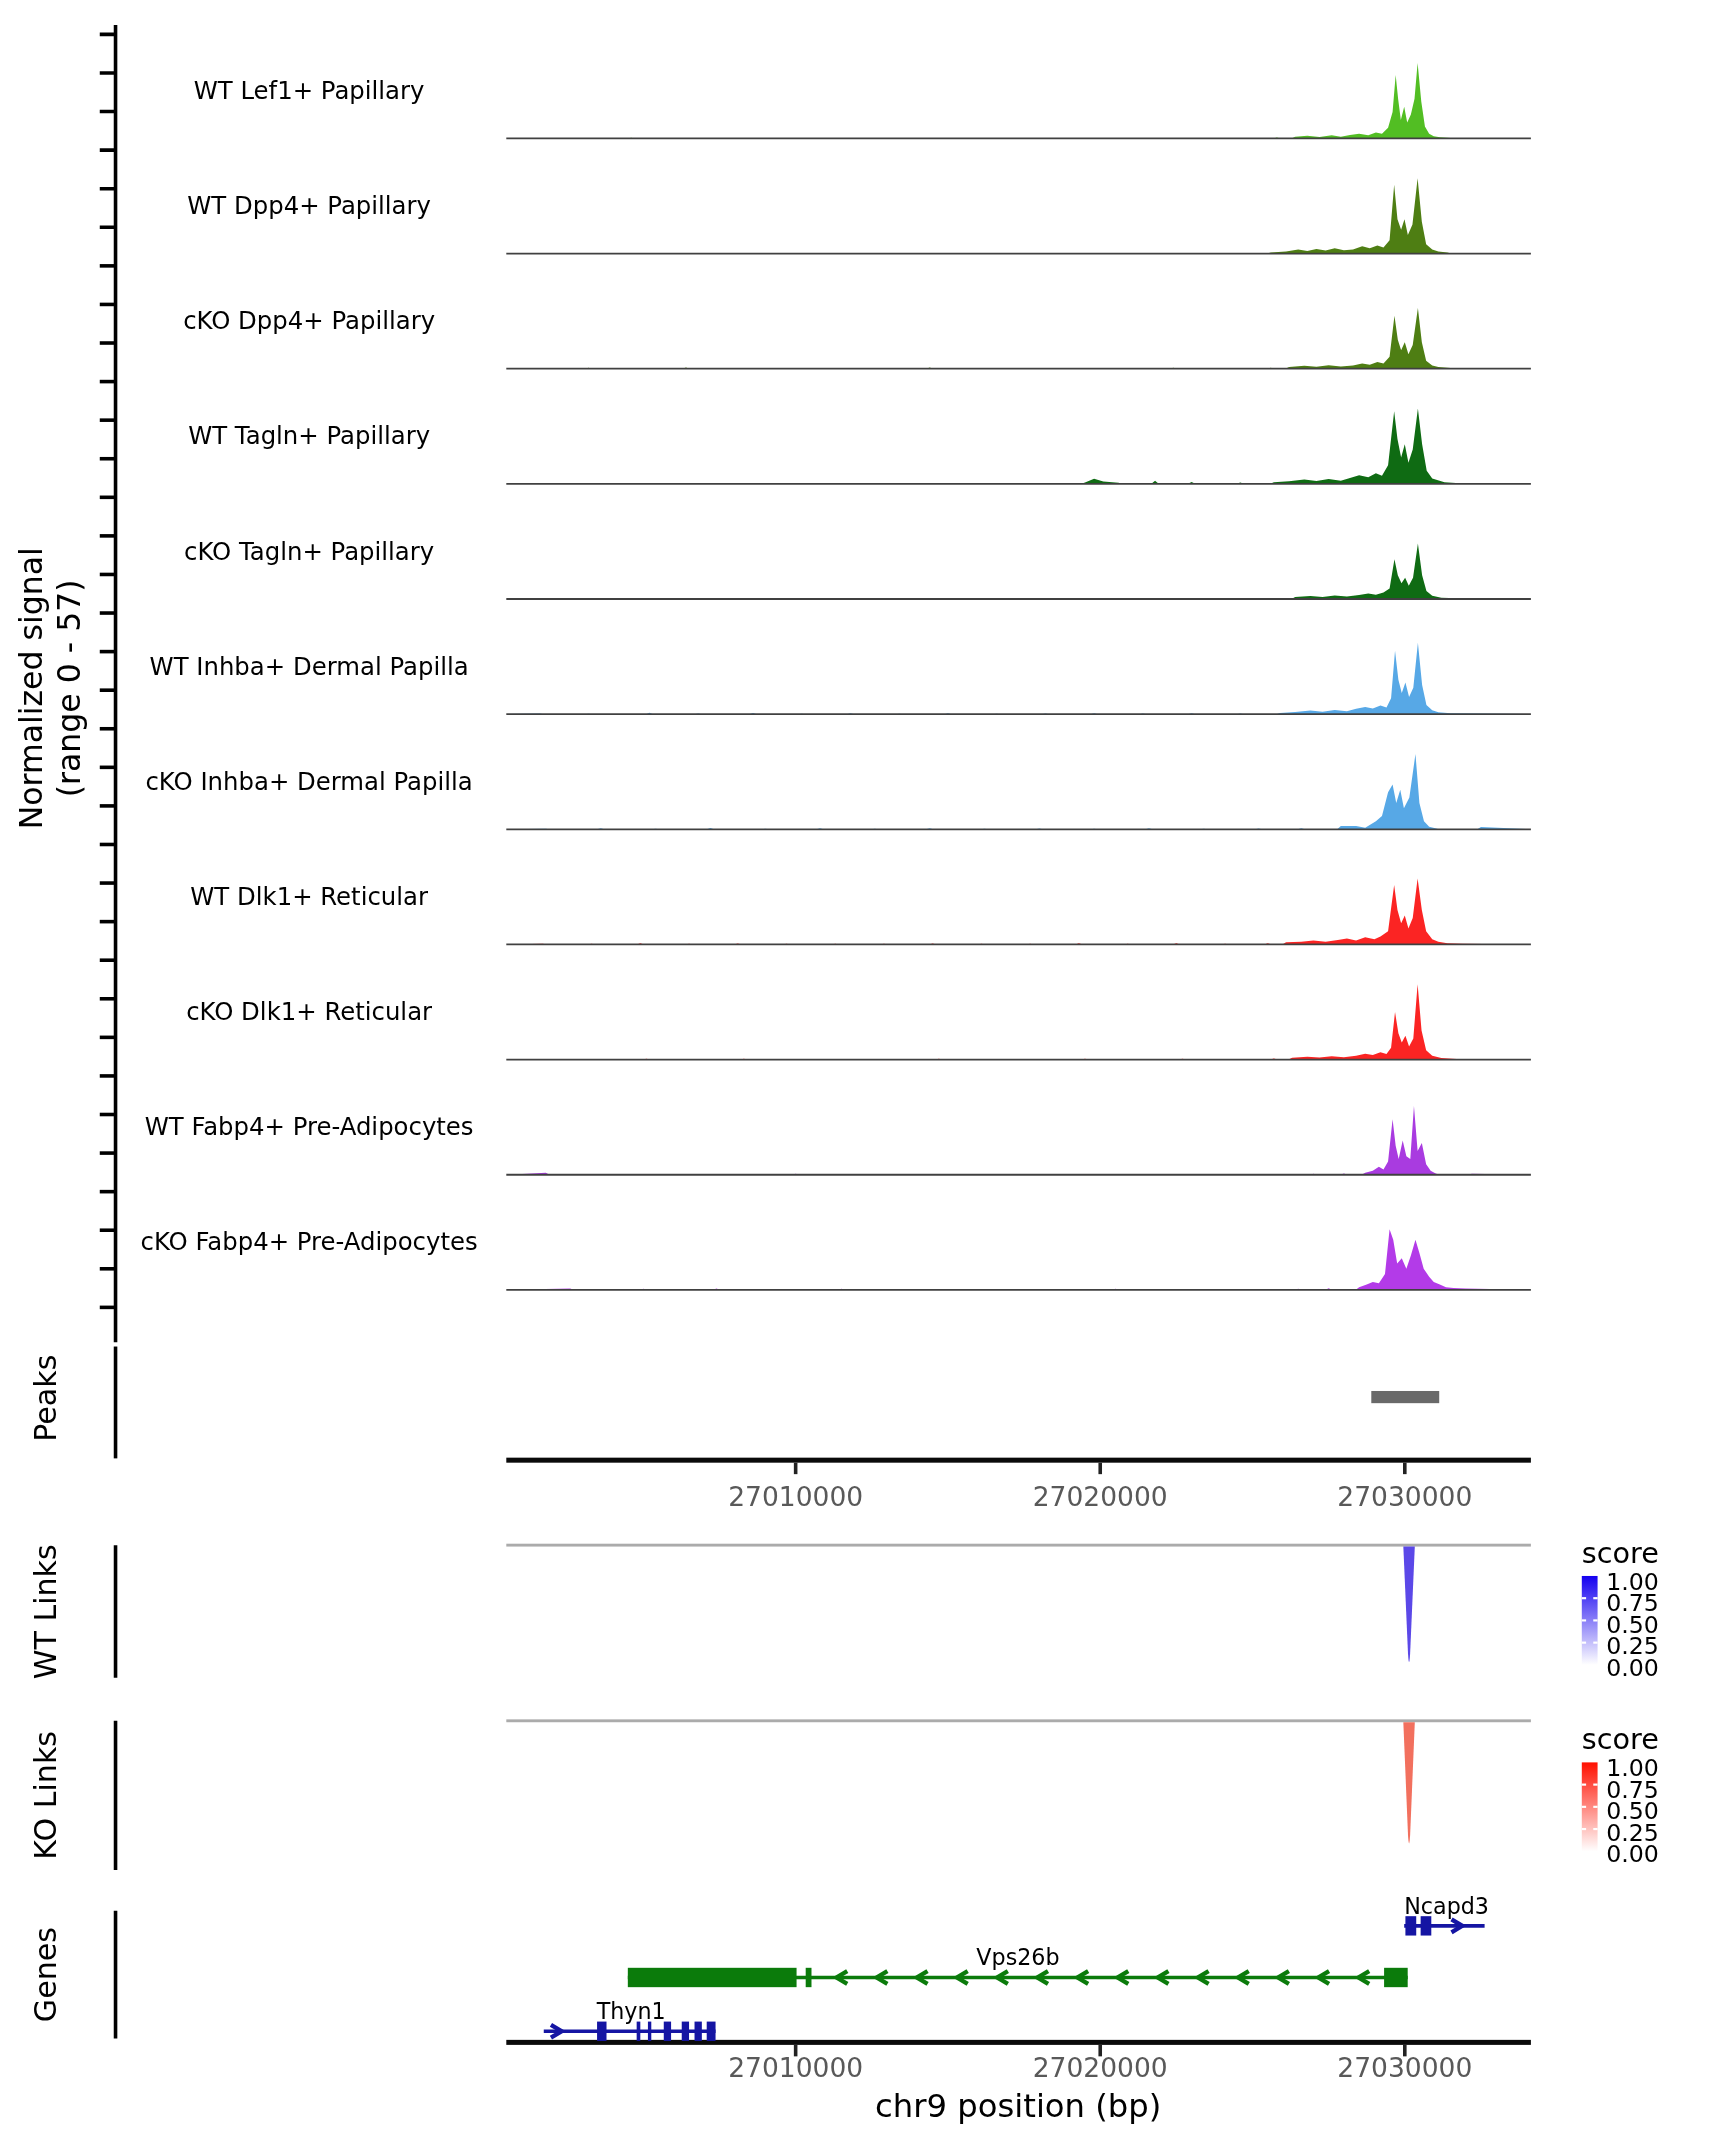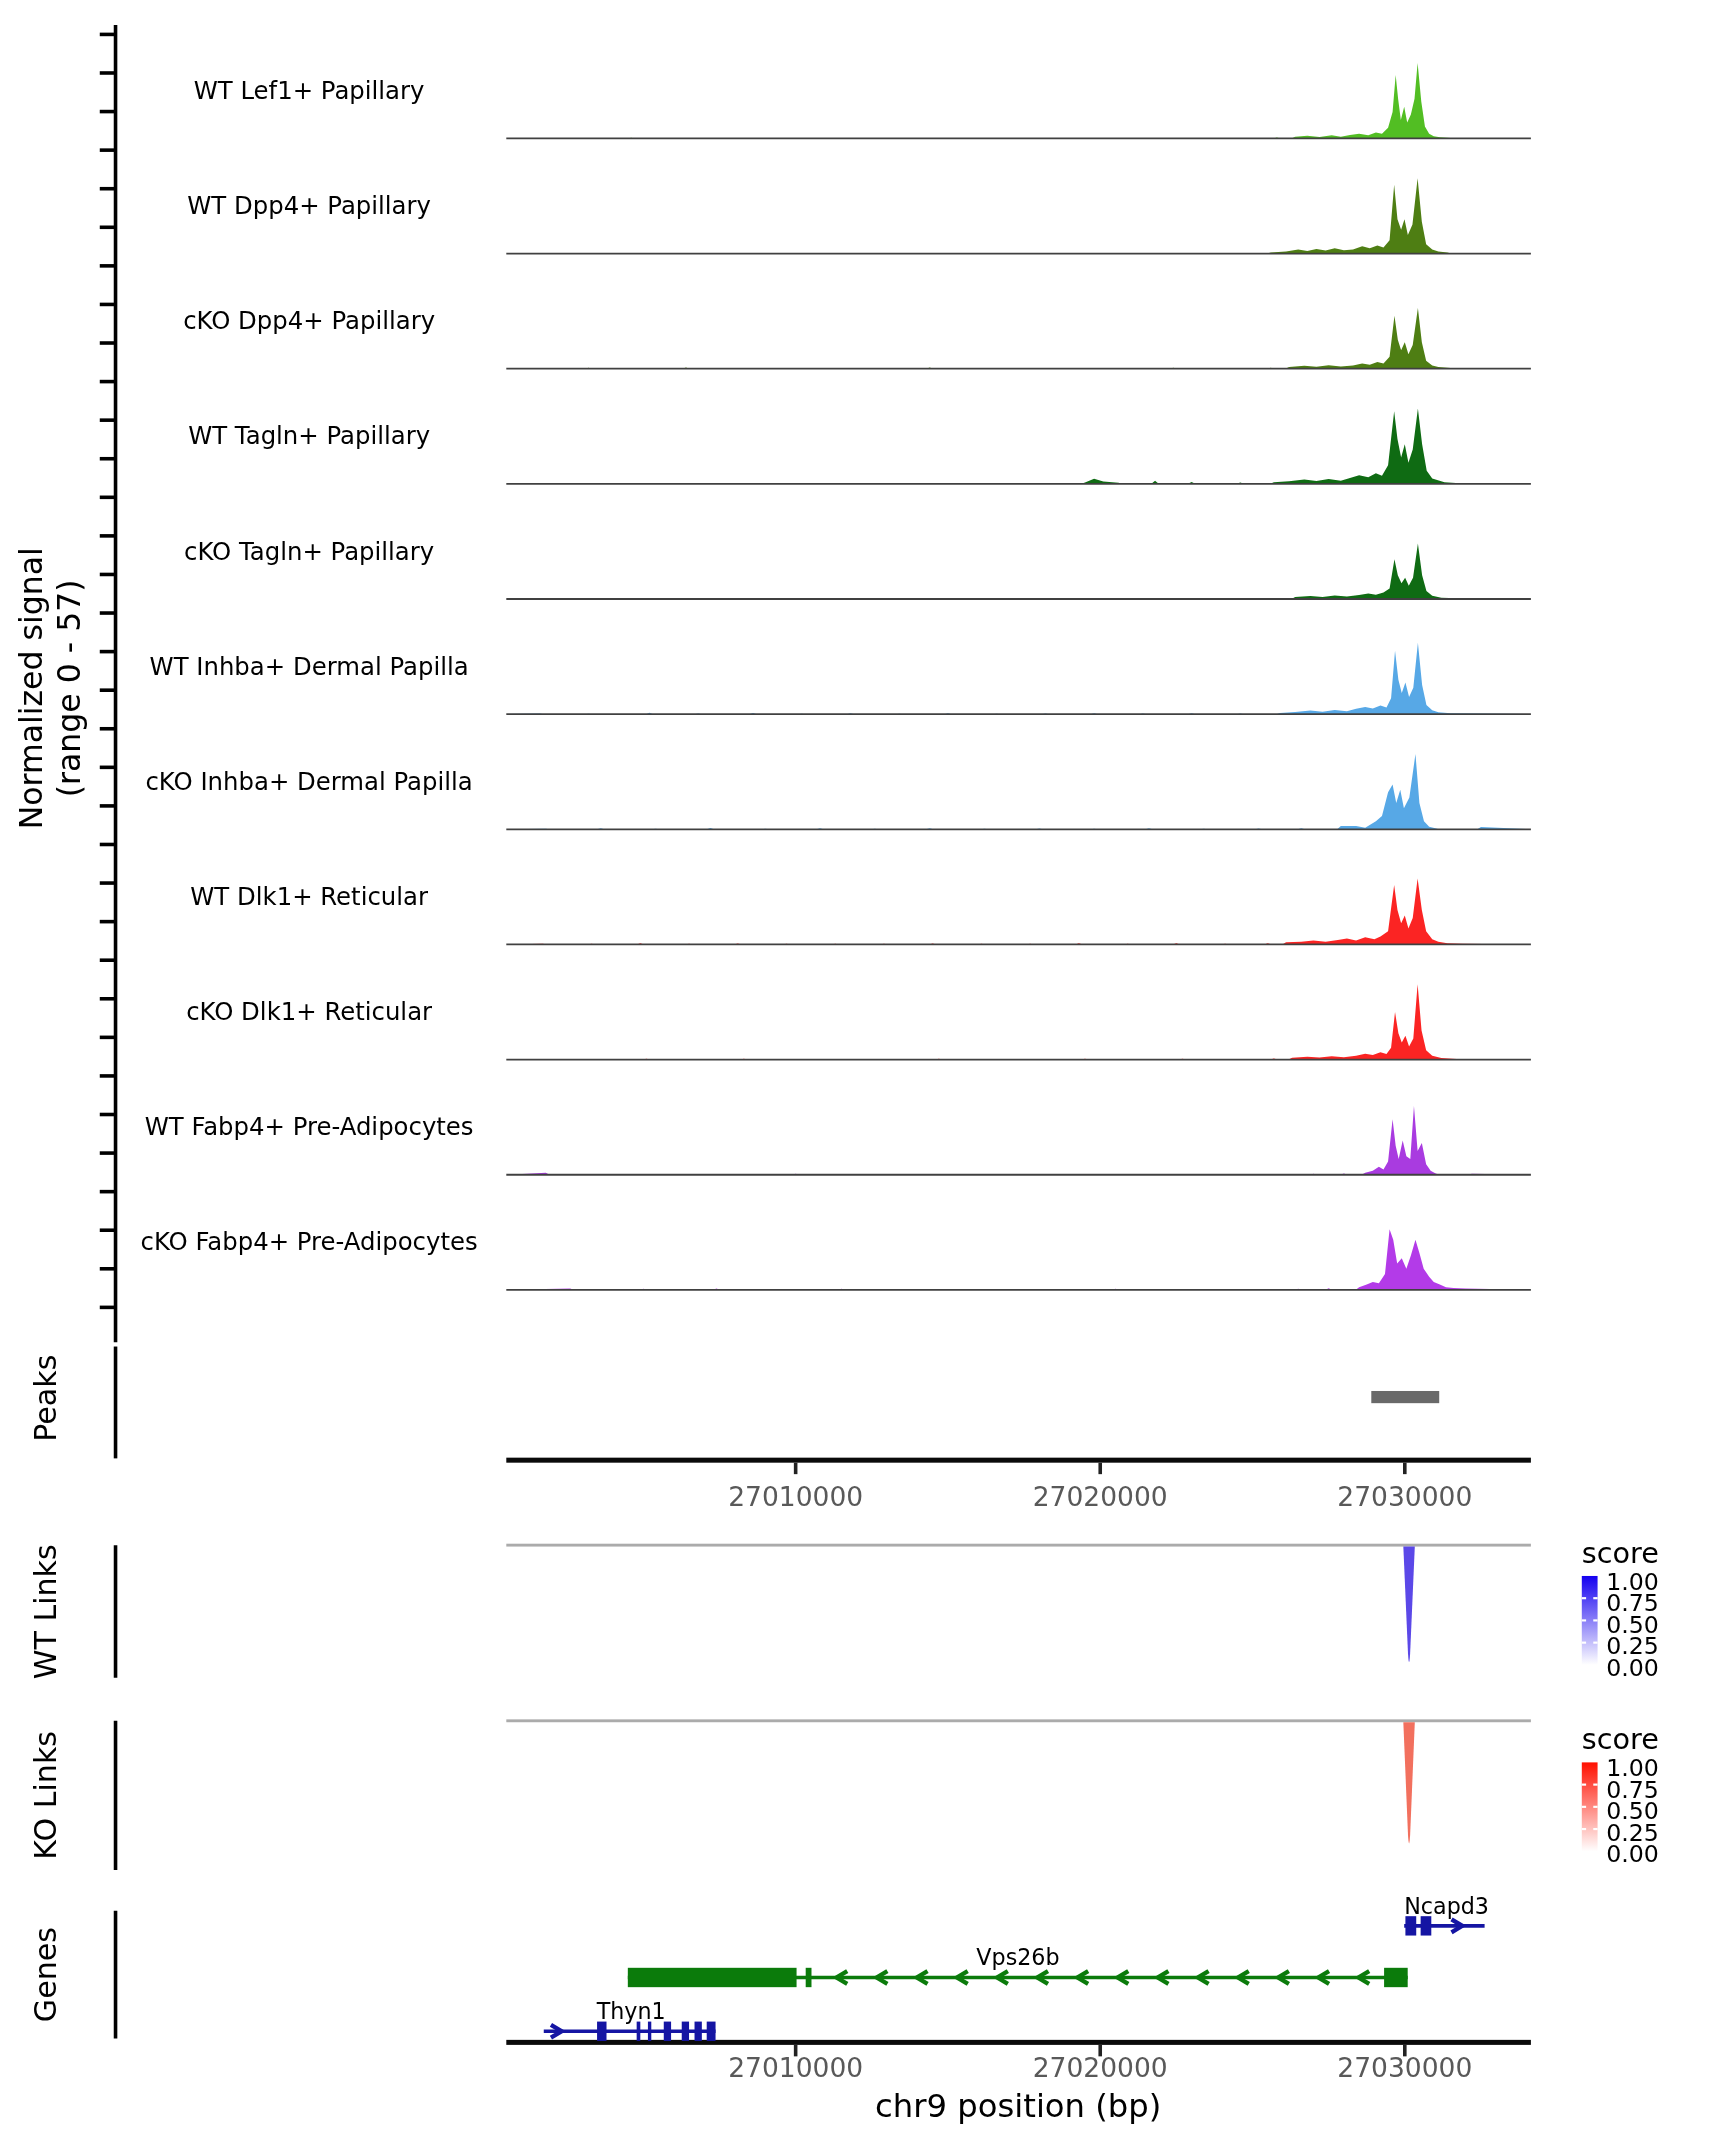--- a/index.html
+++ b/index.html
@@ -1,16 +1,16 @@
 <!DOCTYPE html>
 <html style="font-size:11.5px"><head>
 <meta charset="utf-8">
 <style>
   html,body{margin:0;padding:0;background:#ffffff;}
-  #figure{position:relative;width:1721px;height:2151px;background:#ffffff;overflow:hidden;}
+  #figure{position:relative;width:1721px;height:2151px;background:#ffffff;overflow:hidden;border-radius:7px;}
   svg{position:absolute;left:0;top:0;}
   text{font-family:"DejaVu Sans","Liberation Sans",sans-serif;fill:#000000;}
   .ylab{font-size:44px;}
   .seclab{font-size:42px;}
   .tracklab{font-size:34px;}
   .ticklab{font-size:37px;fill:#595959;}
   .xlab{font-size:45px;}
   .legtitle{font-size:40px;}
   .leglab{font-size:33px;}
   .genelab{font-size:31px;}

